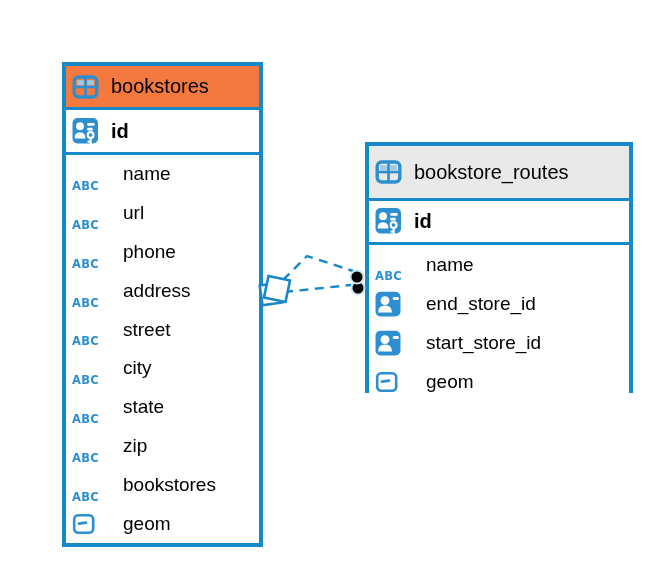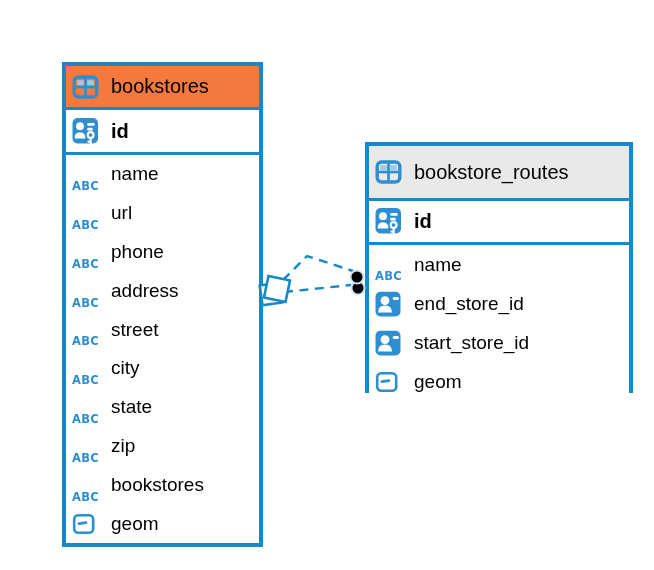--- a/index.html
+++ b/index.html
@@ -26,21 +26,21 @@
   #table-routes .thead{height:52px;background:var(--gray);}
   .sep{height:3px;background:var(--blue);flex:none;}
   .row{display:flex;align-items:center;padding:12px 6px;gap:9px;flex:none;background:#fff;}
   #table-bookstores .id-row{height:42px;}
   #table-routes .id-row{height:41px;}
   #table-bookstores .field{height:38.8px;}
   #table-routes .field{height:39px;}
   .icon-slot{width:30px;flex:none;display:flex;align-items:center;justify-content:flex-start;}
   .tname{font-size:20px;white-space:nowrap;}
   .id-label{font-size:20px;font-weight:bold;}
-  .field-label{font-size:19px;white-space:nowrap;}
+  .field-label{font-size:19px;white-space:nowrap;margin-left:12px;}
   .abc{
     font-family:"DejaVu Sans",sans-serif;font-size:11.5px;font-weight:800;
     color:var(--icon-blue);letter-spacing:.3px;line-height:1;margin-top:25px;
   }
   #connector{position:absolute;left:250px;top:236px;width:135px;height:84px;z-index:5;}
   svg.icon{display:block;}
   #defs{position:absolute;width:0;height:0;overflow:hidden;}
 </style>
 </head>
 <body>

